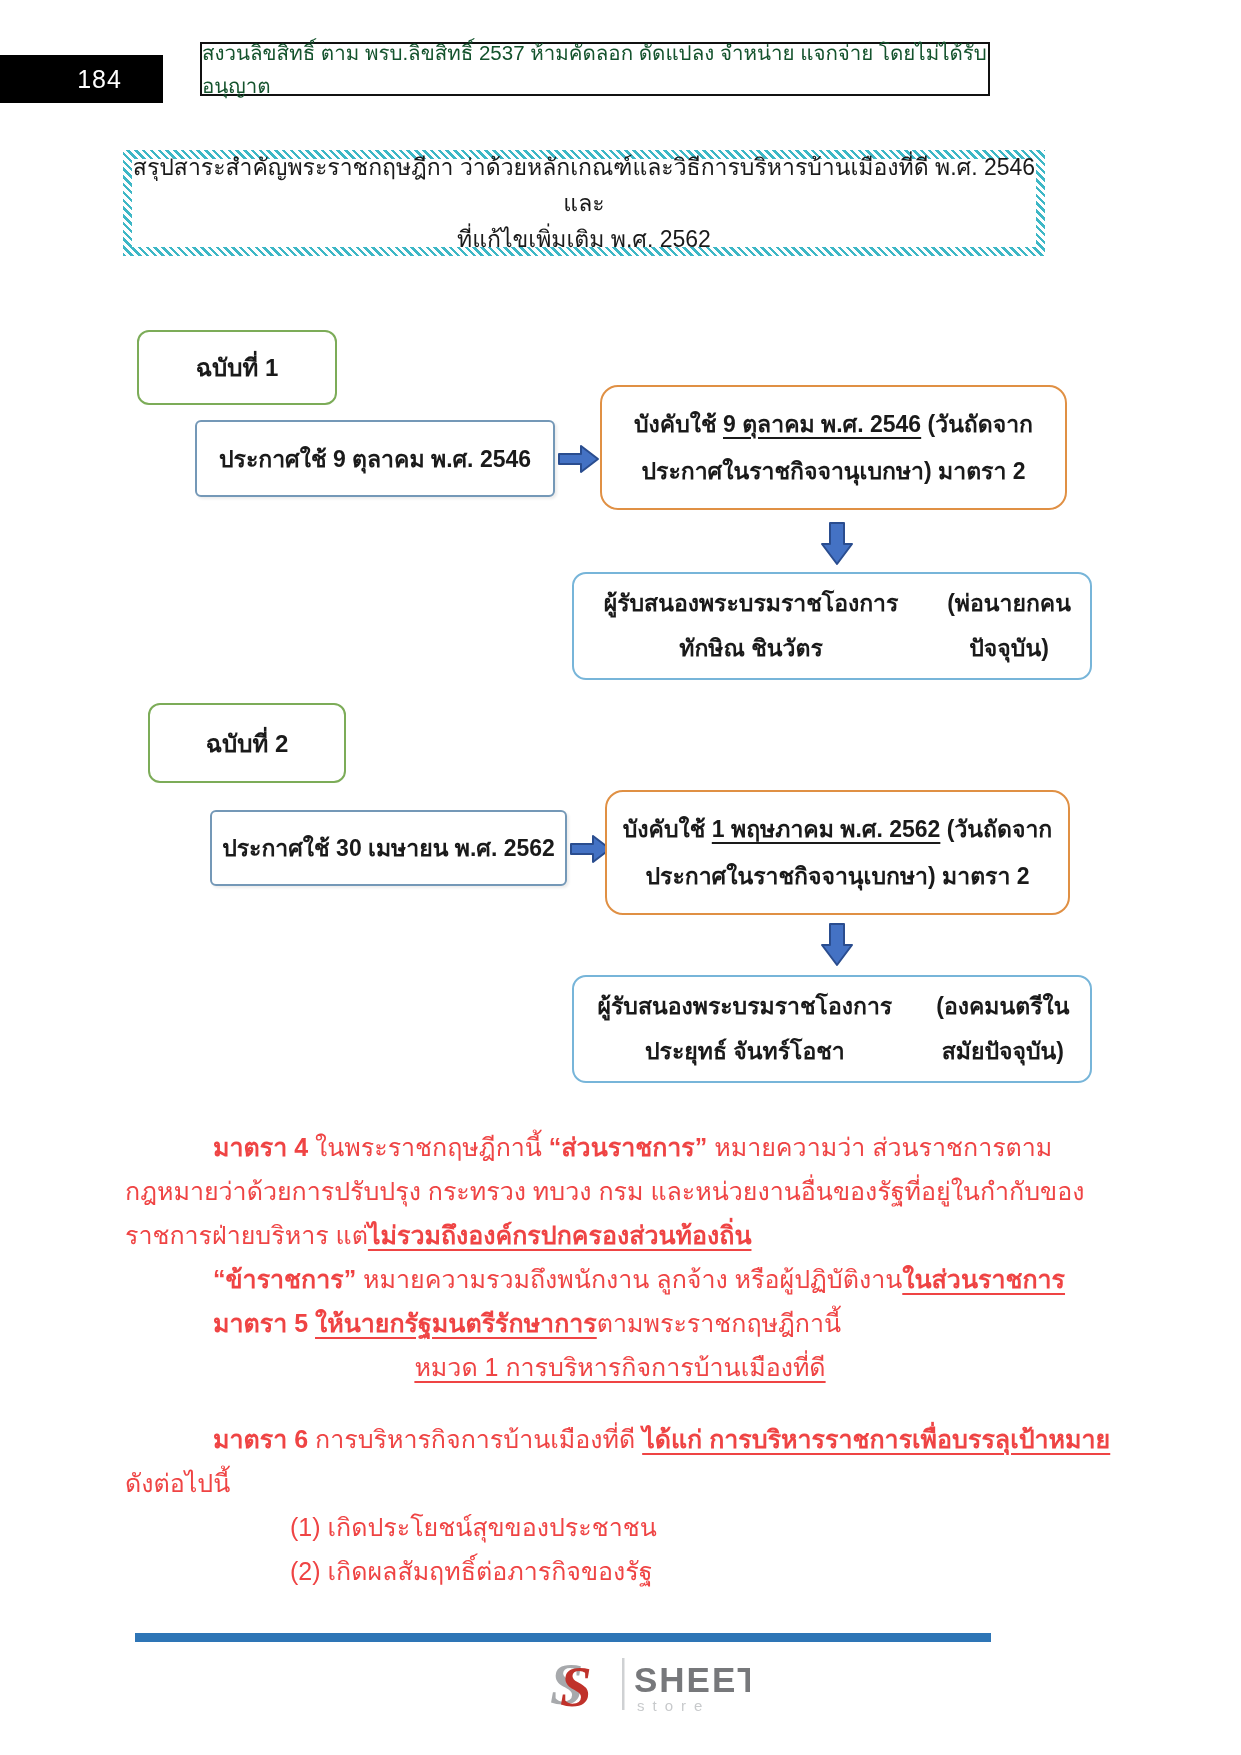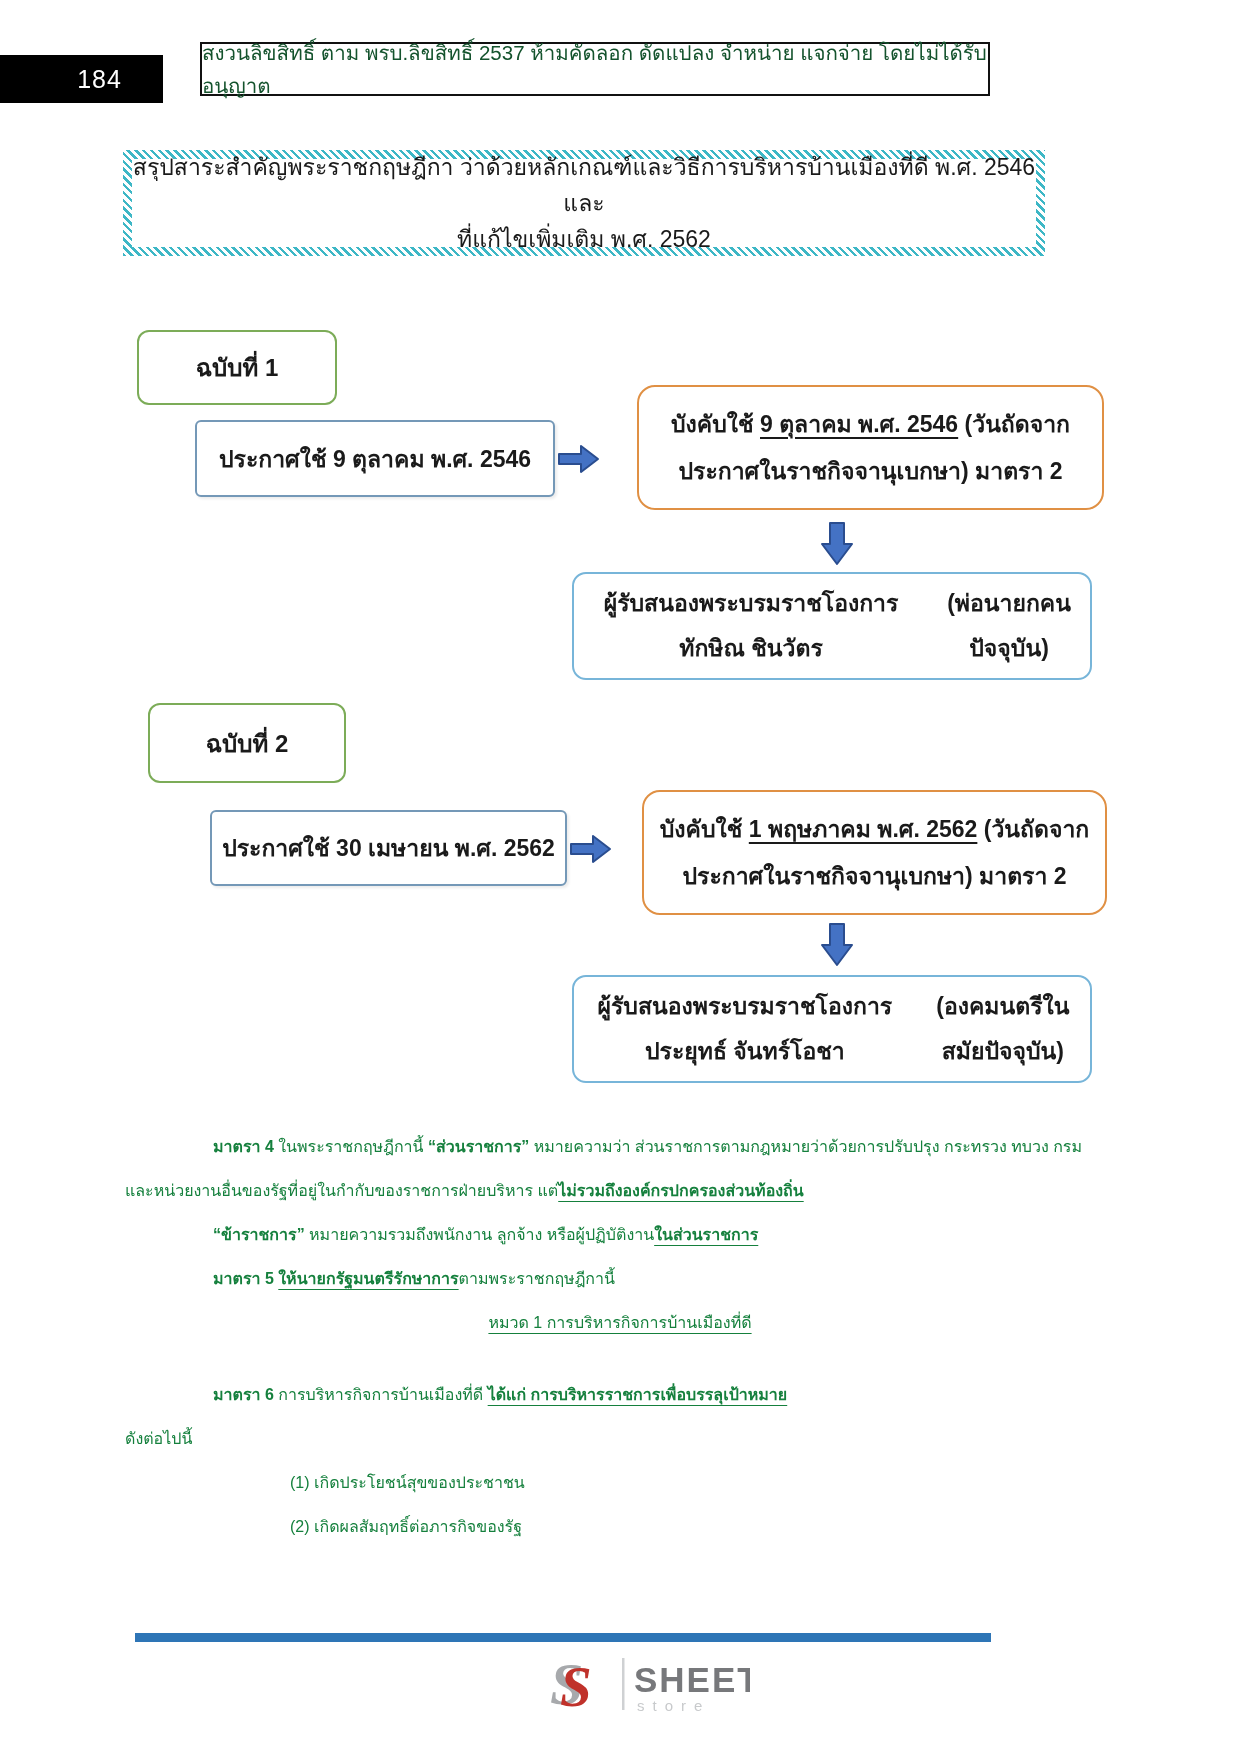--- a/index.html
+++ b/index.html
@@ -38,40 +38,40 @@
   .bluebox{
     position:absolute;border:2px solid #7498b7;border-radius:6px;background:#fff;
     display:flex;align-items:center;justify-content:center;font-weight:bold;font-size:23px;
     box-sizing:border-box;box-shadow:2px 2px 3px rgba(0,0,0,0.08);
   }
   .b1{left:195px;top:420px;width:360px;height:77px;}
   .b2{left:210px;top:810px;width:357px;height:76px;}
   .orangebox{
     position:absolute;border:2.5px solid #e09044;border-radius:18px;background:#fff;
     display:flex;flex-direction:column;align-items:center;justify-content:center;
-    font-weight:bold;font-size:23px;line-height:47px;text-align:center;box-sizing:border-box;margin-left:37px;
+    font-weight:bold;font-size:23px;line-height:47px;text-align:center;box-sizing:border-box;
   }
   .o1{left:600px;top:385px;width:467px;height:125px;}
   .o2{left:605px;top:790px;width:465px;height:125px;}
   .cyanbox{
     position:absolute;border:2px solid #77b5d9;border-radius:14px;background:#fff;
     display:flex;align-items:center;justify-content:center;
     font-weight:bold;font-size:23px;line-height:45px;text-align:center;box-sizing:border-box;
   }
   .c1{left:572px;top:572px;width:520px;height:108px;}
   .c2{left:572px;top:975px;width:520px;height:108px;}
   .u{text-decoration:underline;text-underline-offset:5px;}
   .arrow{position:absolute;}
   .ar1{left:558px;top:444px;}
   .ar2{left:570px;top:834px;}
   .ad1{left:820px;top:522px;}
   .ad2{left:820px;top:923px;}
   
   .bodytext{
-    position:absolute;left:125px;top:1125px;width:990px;font-size:16px;line-height:44px;color:#15803d;
+    position:absolute;left:125px;top:1125px;width:990px;font-size:25px;line-height:44px;color:#ef4444;
   }
   .bodytext p{margin:0;}
   .ind{text-indent:88px;}
   .bold{font-weight:bold;}
   .bu{font-weight:bold;text-decoration:underline;text-underline-offset:5px;}
   .centerline{text-align:center;font-weight:normal;}
   .centerline span{text-decoration:underline;text-underline-offset:5px;}
   .m6{margin-top:28px !important;}
   .item{padding-left:165px;}
   

